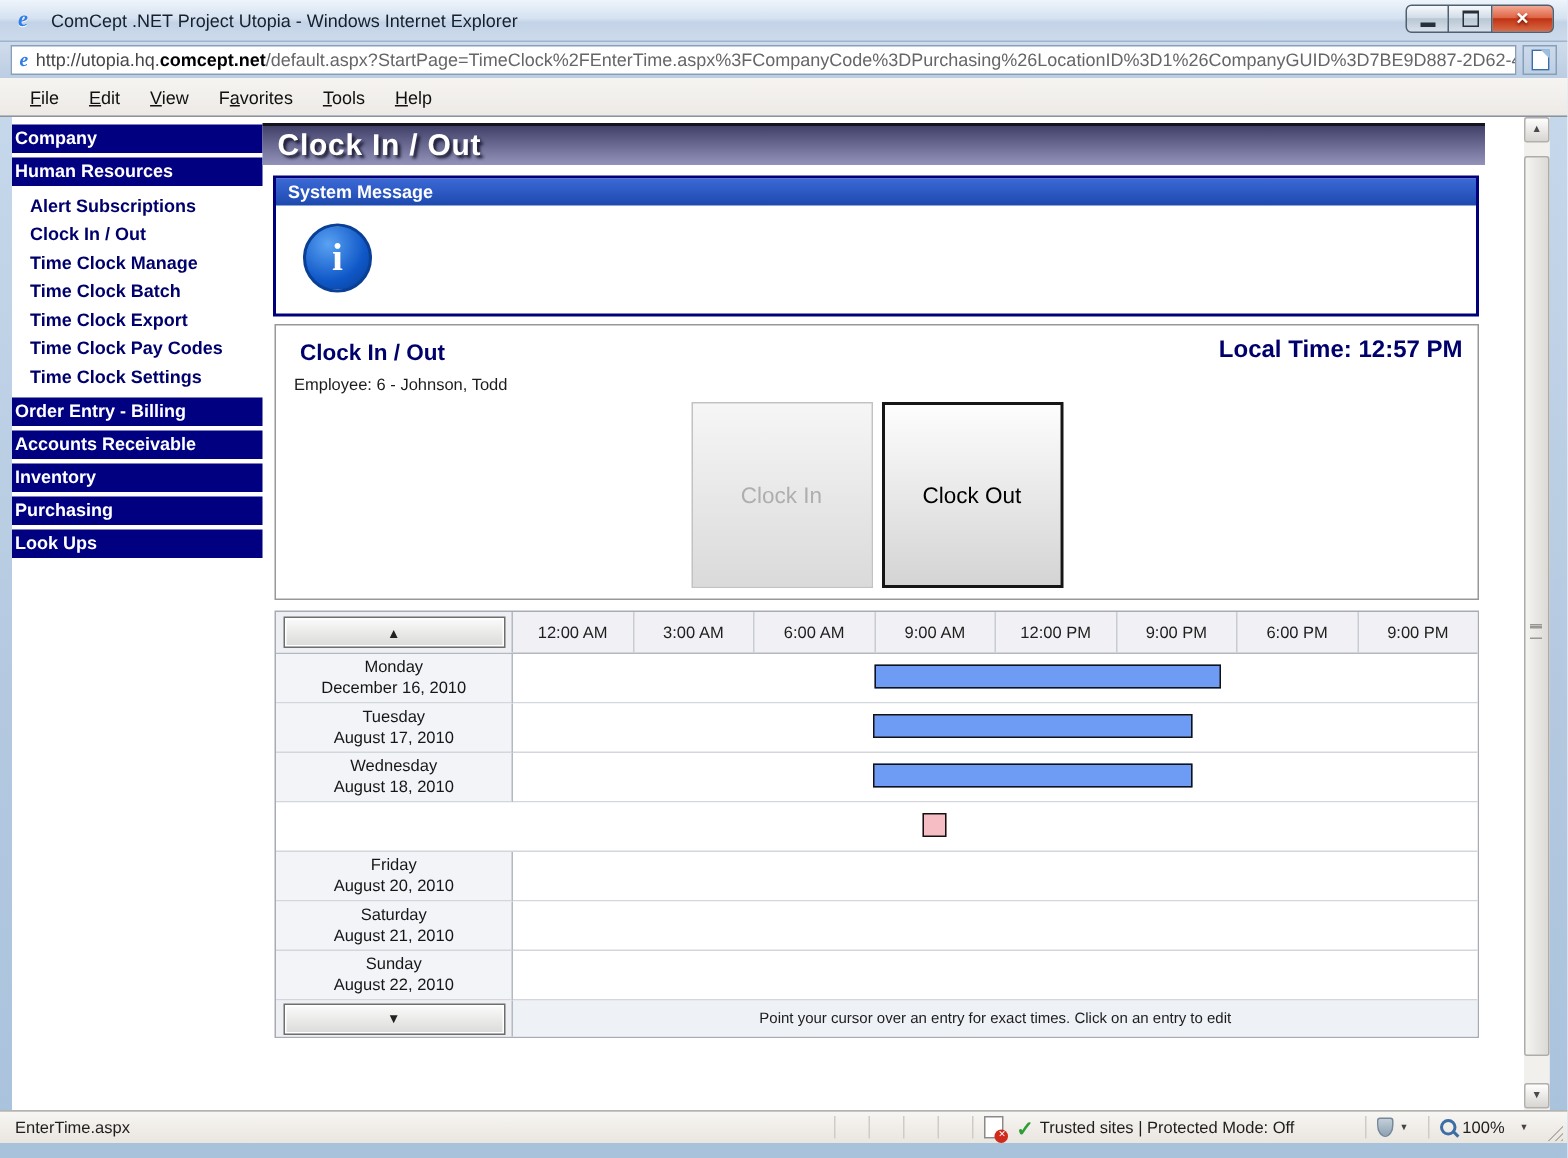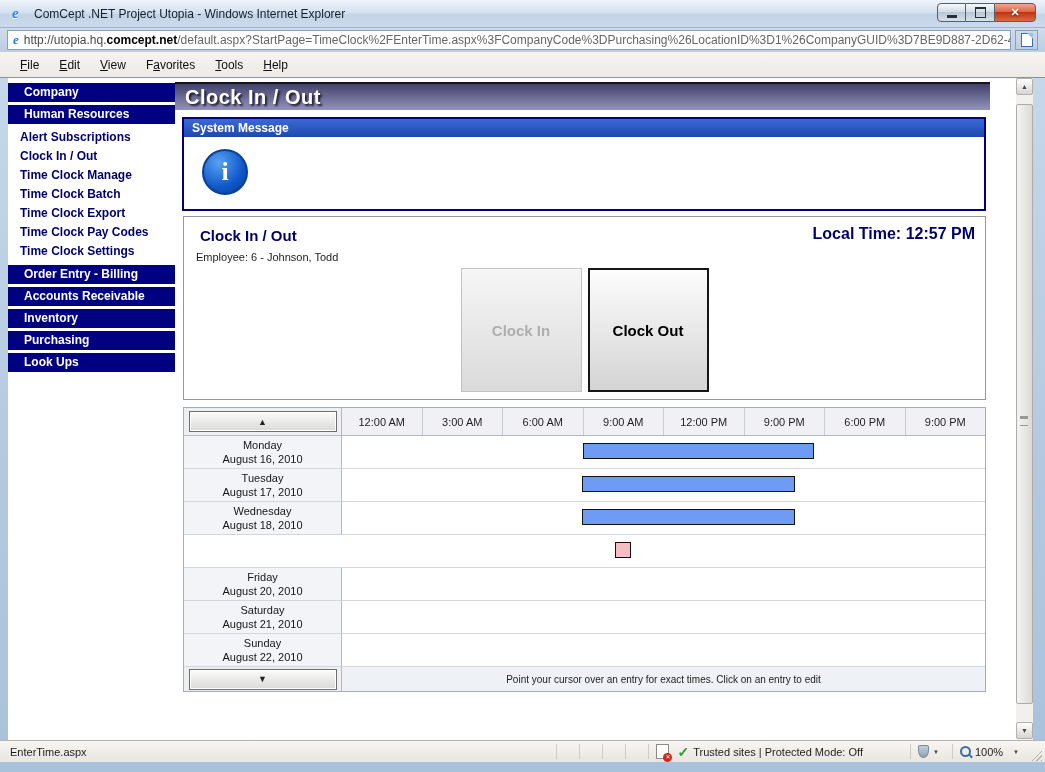--- a/index.html
+++ b/index.html
@@ -39,21 +39,21 @@
   .doc-icon::after{content:'';position:absolute;right:-1px;top:-1px;border:3px solid;border-color:#9cc0e0 transparent transparent #9cc0e0;transform:rotate(90deg)}
   
   .menubar{position:absolute;left:0;top:52px;width:100%;height:26px;box-sizing:border-box;
     background:linear-gradient(180deg,#f6f4f1,#edeae6);border-bottom:1px solid #8d929b;
     display:flex;align-items:center;padding-left:10px;font-size:12px;color:#101010}
   .menu-item{padding:3px 10px;cursor:default}
   
   .main{position:absolute;left:8px;top:78px;width:1025px;height:662px;background:#fff}
   .sidebar{position:absolute;left:0;top:0;width:167px;height:100%;background:#fff;padding-top:5px;box-sizing:border-box}
   .side-header{height:19px;line-height:19px;background:#000080;color:#fff;font-weight:bold;font-size:12px;
-    padding-left:16px;margin-bottom:3px;cursor:default}
+    padding-left:2px;margin-bottom:3px;cursor:default}
   .side-panel{background:#fff;padding:1px 0 2px;margin-bottom:2px}
   .side-item{height:19px;line-height:19px;color:#00006c;font-weight:bold;font-size:12px;padding-left:12px;cursor:default}
   .content{position:absolute;left:167px;top:0;width:815px;height:100%}
   
   .page-title{margin:4px 0 0 0;height:26px;border-top:2px solid #14141e;box-sizing:content-box;
     background:linear-gradient(180deg,#404068 0%,#62628b 40%,#9393ba 100%);
     color:#fff;font-size:20px;font-weight:bold;letter-spacing:.5px;padding-left:10px;line-height:26px;
     text-shadow:2px 2px 2px rgba(15,15,35,.85)}
   
   .sysmsg{margin:7px 4px 0 7px;border:2px solid #00007d;background:#fff}
@@ -64,21 +64,21 @@
     background:radial-gradient(circle at 35% 28%,#5aa2f2,#1058c8 60%,#063c92);
     border:2px solid #0a3f96;color:#fff;display:flex;align-items:center;justify-content:center;
     font:bold 26px "Liberation Serif",serif}
   .sysmsg-text{font-size:12px;color:#101010;margin-top:6px}
   
   .clock-panel{margin:5px 4px 0 8px;height:184px;border:1px solid #989898;box-sizing:border-box;position:relative;background:#fff}
   .cp-heading{position:absolute;left:16px;top:10px;font-size:15px;font-weight:bold;color:#00006c}
   .cp-time{position:absolute;right:10px;top:8px;font-size:16px;font-weight:bold;color:#00006c}
   .cp-emp{position:absolute;left:12px;top:34px;font-size:11px;color:#1c1c1c}
   .cp-buttons{position:absolute;left:0;right:0;top:51px;display:flex;justify-content:center;gap:6px}
-  .big-btn{width:121px;height:124px;box-sizing:border-box;font-size:15px;font-weight:bold;
+  .big-btn{width:121px;height:124px;box-sizing:border-box;font-size:15px;font-weight:normal;
     display:flex;align-items:center;justify-content:center;font-family:inherit}
   .big-btn.disabled{background:linear-gradient(180deg,#f6f6f6,#dadada);border:1px solid #c2c2c2;color:#aeaeae}
   .big-btn.active{background:linear-gradient(180deg,#fdfdfd,#d4d4d4);border:2px solid #161616;color:#000;cursor:pointer}
   
   .timeline{margin:7px 4px 0 8px;border:1px solid #a6abb6;box-sizing:border-box;background:#fff}
   .tl-header{display:flex;height:27px;background:#f1f1f5;border-bottom:1px solid #b4b8c2}
   .tl-corner{width:158px;flex:0 0 auto;border-right:1px solid #b4b8c2;background:#edeff3;
     display:flex;align-items:center;justify-content:center;box-sizing:border-box}
   .scroll-btn{width:148px;height:21px;background:linear-gradient(180deg,#fbfbfb,#dadad8);
     border:1px solid #6e6e6e;box-shadow:inset 0 0 0 1px #fff;font-size:9px;color:#222;
@@ -224,21 +224,21 @@
             <div class="tl-time">12:00 PM</div>
             <div class="tl-time">9:00 PM</div>
             <div class="tl-time">6:00 PM</div>
             <div class="tl-time">9:00 PM</div>
           </div>
       </div>
       <div>
           <div class="tl-row">
             <div class="tl-day">
               <span>Monday</span>
-              <span>August 16, 2010</span>
+              <span>December 16, 2010</span>
             </div>
             <div class="tl-lane">
               <div class="tl-bar" style="left: 37.5%; width: 35.8333%; background: rgb(110, 155, 244);"></div>
             </div>
           </div>
           <div class="tl-row">
             <div class="tl-day">
               <span>Tuesday</span>
               <span>August 17, 2010</span>
             </div>

